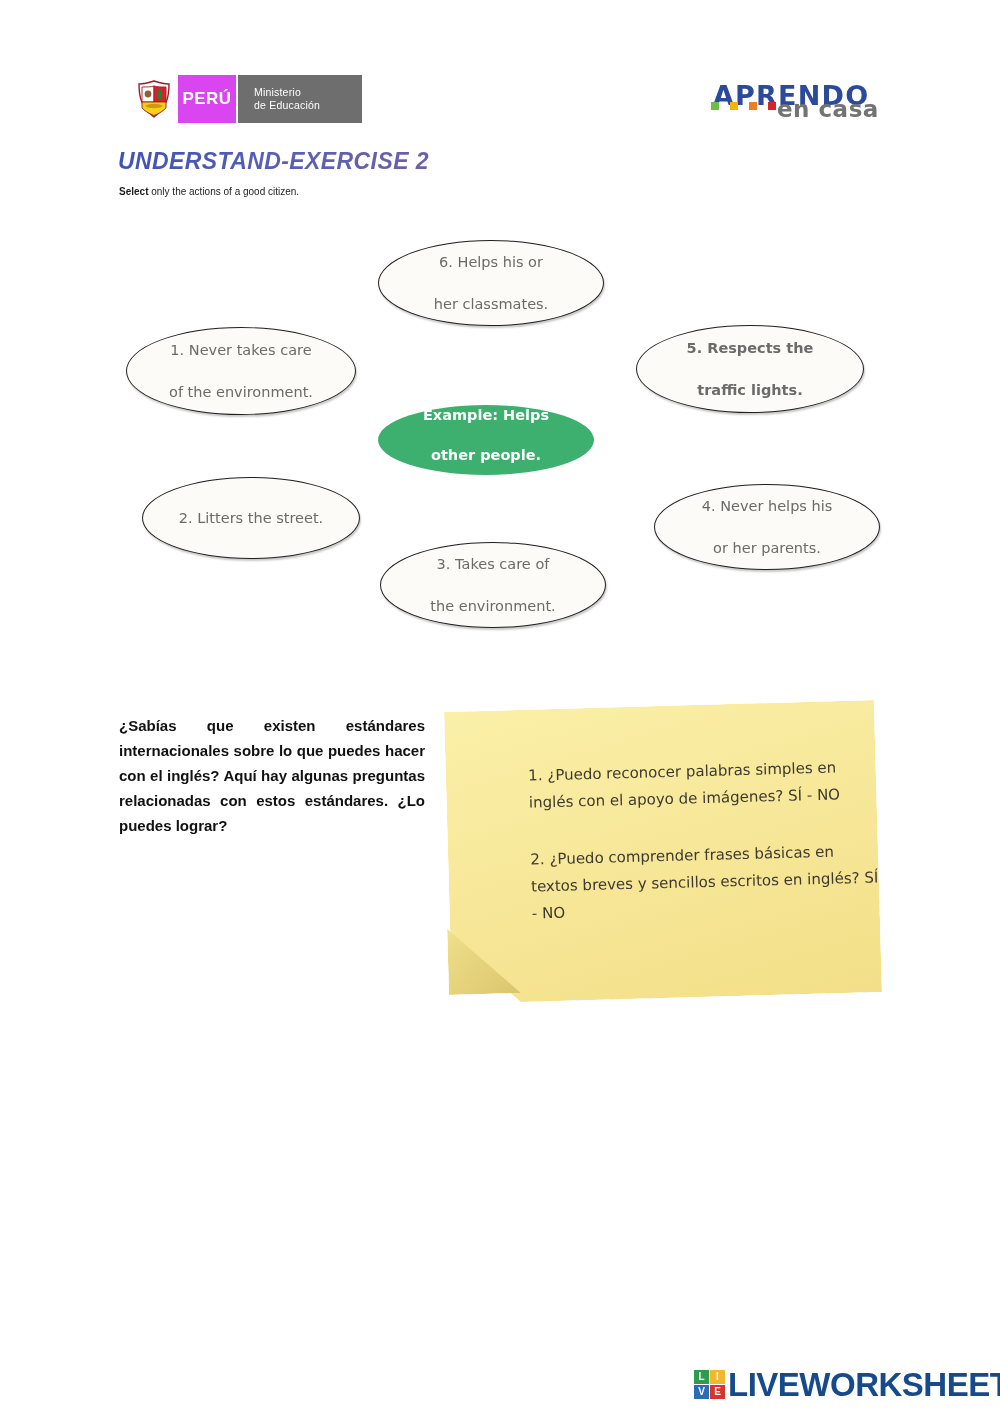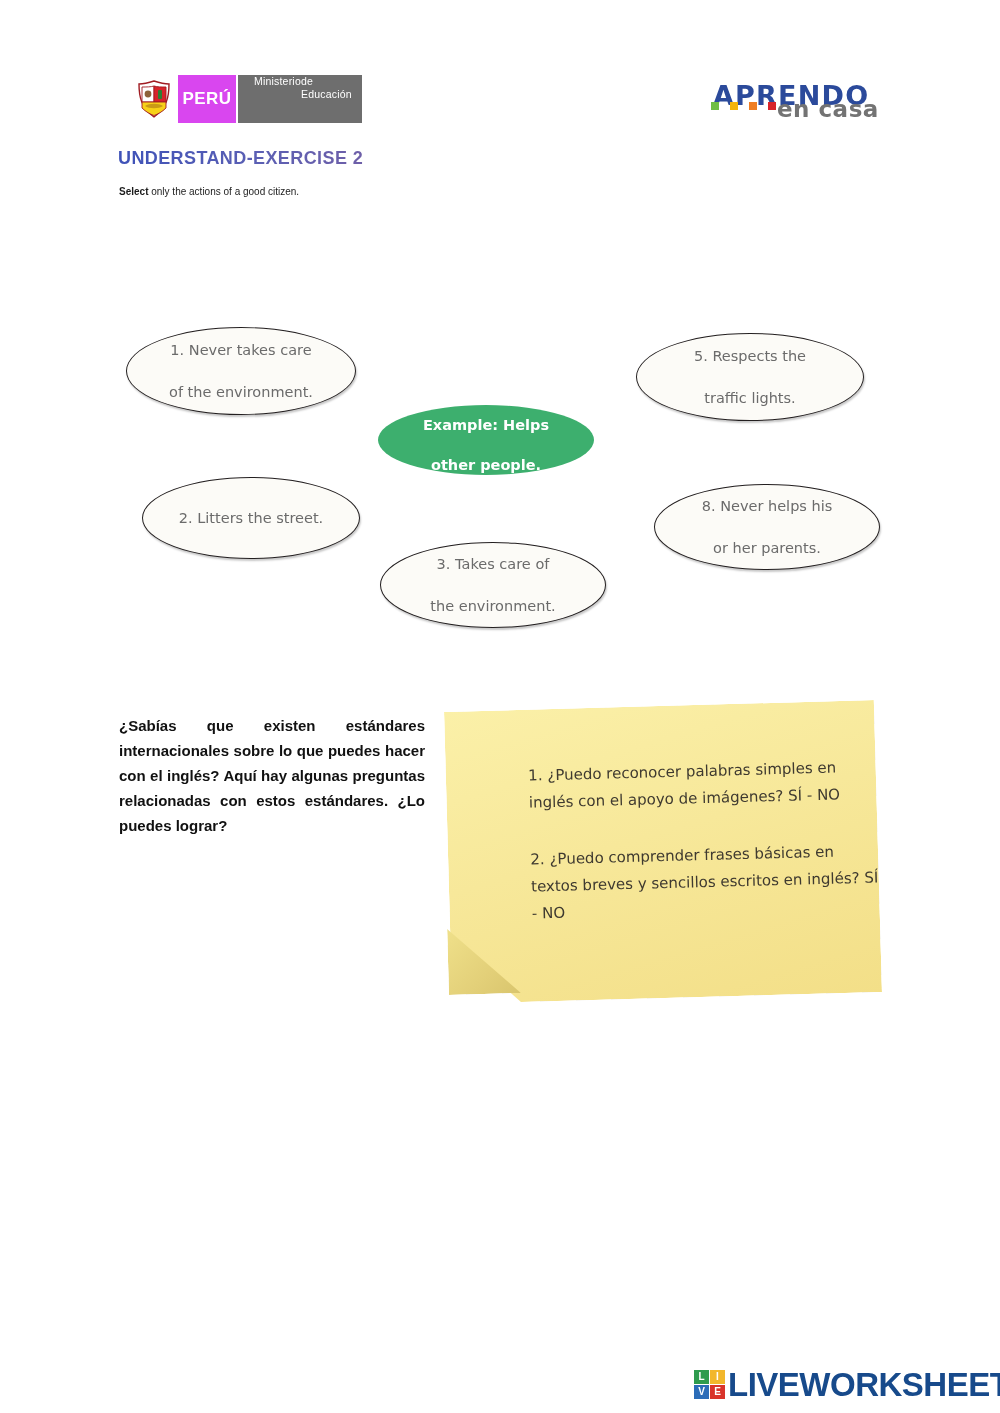--- a/index.html
+++ b/index.html
@@ -56,21 +56,21 @@
     width: 2px;
     background: #ffffff;
   }
   .minedu-text {
     flex: 1;
     background: #6E6E6E;
     color: #ffffff;
     font-size: 10.5px;
     line-height: 13px;
     display: flex;
-    flex-direction: row;
+    flex-direction: column;
     justify-content: center;
     padding-left: 16px;
     letter-spacing: 0.2px;
   }
 
   
   .aprendo-logo {
     position: absolute;
     left: 705px;
     top: 68px;
@@ -109,29 +109,30 @@
     color: #737373;
     letter-spacing: 0.5px;
     font-family: "DejaVu Sans", sans-serif;
   }
 
   
   .ex-title {
     position: absolute;
     left: 118px;
     top: 148px;
-    font-size: 18px;
+    font-size: 23px;
     font-weight: bold;
     letter-spacing: 0.4px;
     background: linear-gradient(90deg, #3E52B8 0%, #5A5FB4 55%, #6E5FA8 100%);
     -webkit-background-clip: text;
     background-clip: text;
     color: #4A57B5;
     -webkit-text-fill-color: transparent;
     font-family: "Liberation Sans", sans-serif;
+    font-style: italic;
   }
   .ex-instruction {
     position: absolute;
     left: 119px;
     top: 186px;
     font-size: 10px;
     color: #1c1c1c;
     font-family: "Liberation Sans", sans-serif;
   }
   .ex-instruction b { font-weight: bold; }
@@ -158,35 +159,35 @@
     font-size: 14.5px;
     line-height: 21px;
     font-family: "DejaVu Sans", sans-serif;
     box-shadow: 1px 2px 2px rgba(0,0,0,0.22);
     pointer-events: auto;
   }
   .oval span { display:block; padding: 0 16px; }
 
   .oval-6 { left: 378px; top: 240px; width: 224px; height: 84px; }
   .oval-1 { left: 126px; top: 327px; width: 228px; height: 86px; }
-  .oval-5 { left: 636px; top: 333px; width: 226px; height: 86px; }
+  .oval-5 { left: 636px; top: 325px; width: 226px; height: 86px; font-weight: bold; }
   .oval-2 { left: 142px; top: 477px; width: 216px; height: 80px; }
   .oval-4 { left: 654px; top: 484px; width: 224px; height: 84px; }
   .oval-3 { left: 380px; top: 542px; width: 224px; height: 84px; text-align: center; }
 
   .oval-example {
     position: absolute;
     left: 378px;
     top: 405px;
     width: 216px;
     height: 70px;
     border-radius: 50%;
     background: #3DAF6E;
     display: flex;
-    align-items: flex-end;
+    align-items: flex-start;
     justify-content: center;
     text-align: center;
     color: #ffffff;
     font-size: 14.5px;
     line-height: 20px;
     font-weight: bold;
     font-family: "DejaVu Sans", sans-serif;
     pointer-events: auto;
   }
   .oval-example span { display:block; padding: 0 18px; }
@@ -320,39 +321,42 @@
     <div class="aprendo-encasa">en casa</div>
   </div>
 
   <div class="ex-title">UNDERSTAND-EXERCISE 2</div>
   <div class="ex-instruction">
     <b>Select</b><span> only the actions of a good citizen.</span>
   </div>
 
   <div class="diagram">
 
+    <div class="oval oval-6">
+      <span><span>6. Helps his or</span><br><span>her classmates.</span></span>
+    </div>
 
     <div class="oval oval-1">
       <span><span>1. Never takes care</span><br><span>of the environment.</span></span>
     </div>
 
     <div class="oval oval-5">
       <span><span>5. Respects the</span><br><span>traffic lights.</span></span>
     </div>
 
     <div class="oval-example">
       <span><span>Example: Helps</span><br><span>other people.</span></span>
     </div>
 
     <div class="oval oval-2">
       <span>2. Litters the street.</span>
     </div>
 
     <div class="oval oval-4">
-      <span><span>8. Never helps his</span><br><span>or her parents.</span></span>
+      <span><span>4. Never helps his</span><br><span>or her parents.</span></span>
     </div>
 
     <div class="oval oval-3">
       <span><span>3. Takes care of</span><br><span>the environment.</span></span>
     </div>
 
   </div>
 
   <div class="es-paragraph">¿Sabías que existen estándares internacionales sobre lo que puedes hacer con el inglés? Aquí hay algunas preguntas relacionadas con estos estándares. ¿Lo puedes lograr?</div>
 

